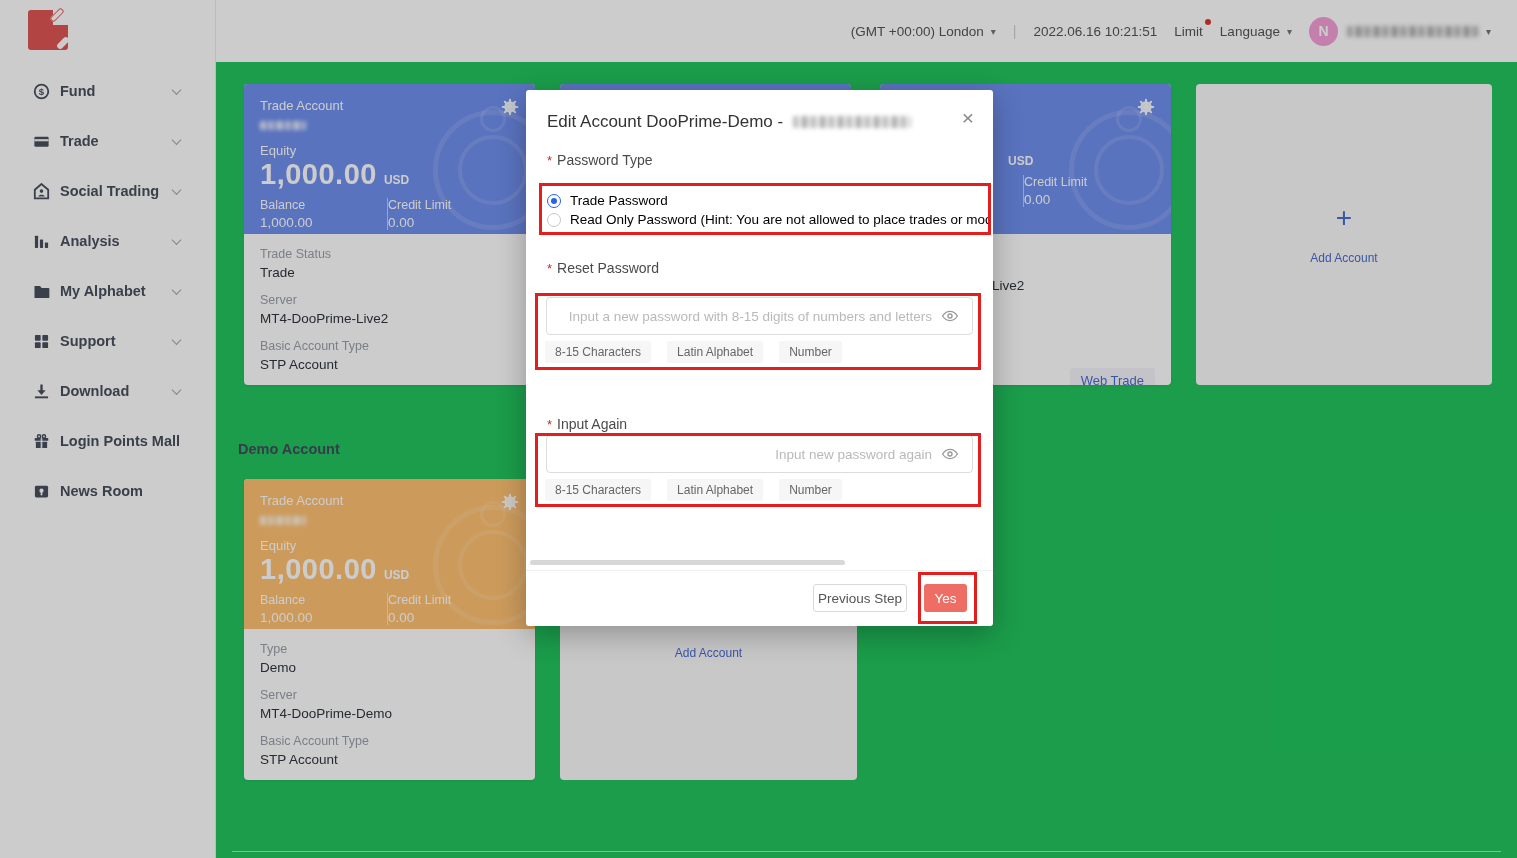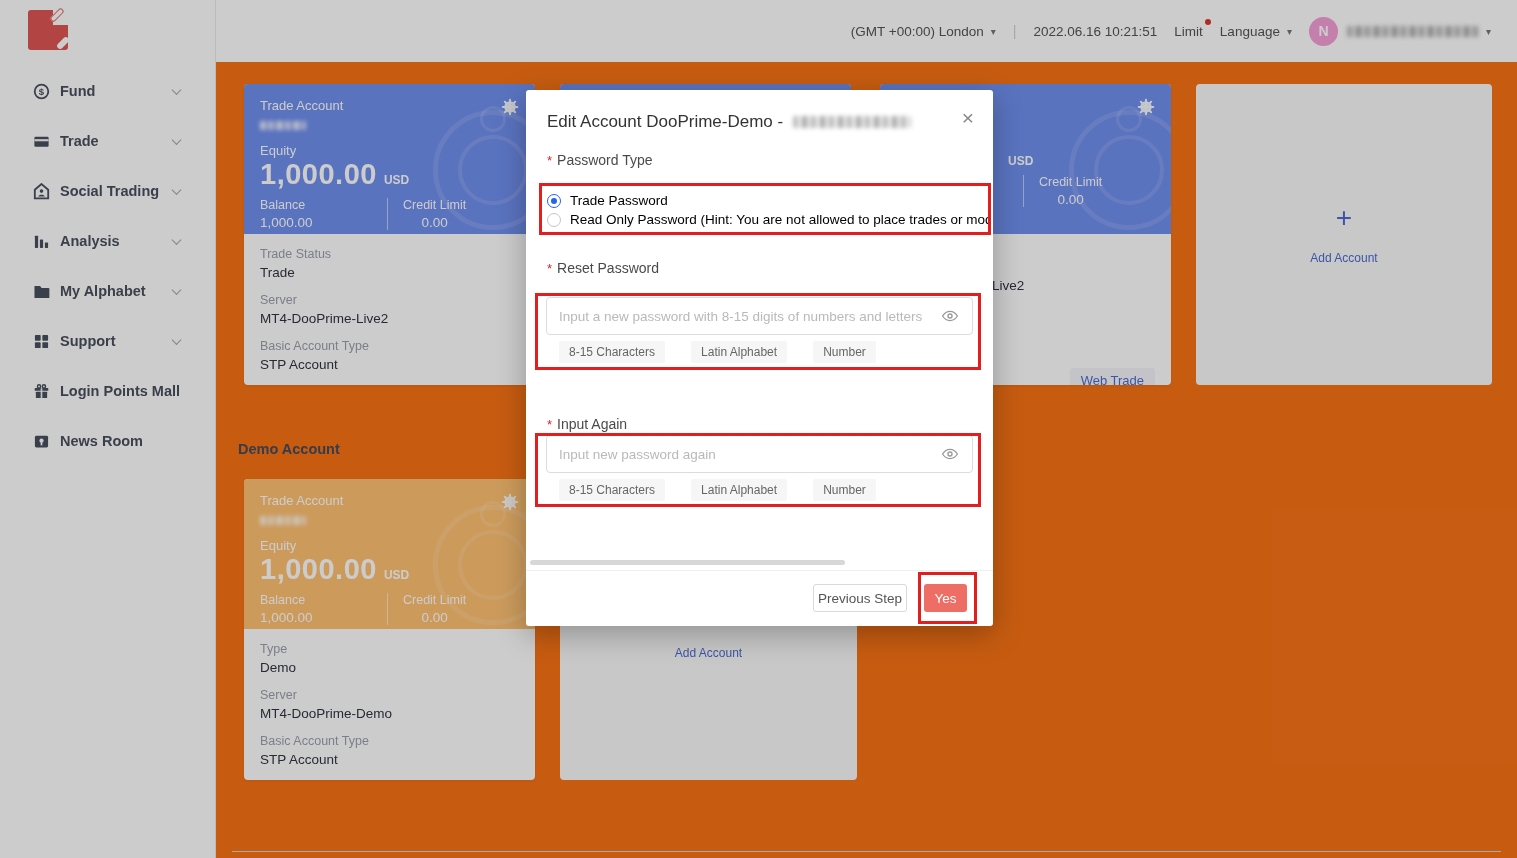--- a/index.html
+++ b/index.html
@@ -27,42 +27,42 @@
   .vdiv { color:#cfcfcf; margin-left:17px; font-size:14px; }
   .notice-wrap { position:relative; }
   .notice-dot { position:absolute; right:-8px; top:-5px; width:6px; height:6px; border-radius:50%; background:#e0342c; }
   .avatar { width:29px; height:29px; border-radius:50%; background:#f79fd8; color:#fff; font-size:14px; font-weight:700; display:flex; align-items:center; justify-content:center; }
   .redact { display:inline-block; border-radius:2px; filter:blur(2px); background:repeating-linear-gradient(90deg,#b3b3b3 0 5px,#e2e2e2 5px 9px,#a6a6a6 9px 14px,#dcdcdc 14px 18px); }
   .redact.onwhite { background:repeating-linear-gradient(90deg,#bdbdbd 0 5px,#ededed 5px 9px,#ababab 9px 14px,#e4e4e4 14px 18px); }
   .redact.light { background:repeating-linear-gradient(90deg,rgba(255,255,255,.85) 0 5px,rgba(255,255,255,.35) 5px 9px,rgba(255,255,255,.75) 9px 13px,rgba(255,255,255,.3) 13px 17px); }
   .uname { width:132px; height:11px; margin-left:9px; }
 
   
-  .content { position:absolute; left:216px; top:62px; width:1301px; height:796px; background:#f97316; z-index:10; }
+  .content { position:absolute; left:216px; top:62px; width:1301px; height:796px; background:#22c55e; z-index:10; }
   .card { position:absolute; width:291px; height:301px; border-radius:4px; overflow:hidden; background:#ffffff; box-shadow:0 1px 3px rgba(0,0,0,.07); }
   .card-head { position:relative; height:150px; padding:14px 16px 10px; color:#fff; overflow:hidden; }
   .card-head.blue { background:#7190ef; }
   .card-head.orange { background:#ffc273; }
   .wm { position:absolute; border:5px solid rgba(255,255,255,.12); border-radius:50%; }
   .wm.big { width:120px; height:120px; right:-18px; top:26px; }
   .wm.mid { width:70px; height:70px; right:7px; top:51px; border-width:4px; }
   .wm.sm { width:26px; height:26px; right:29px; top:22px; border-width:3px; }
   .ch-row1 { display:flex; justify-content:space-between; align-items:flex-start; position:relative; z-index:2; }
   .ch-title { font-size:13px; }
   .gear { width:18px; height:18px; cursor:pointer; opacity:.95; }
   .gear svg { width:18px; height:18px; }
   .acct-blur { width:46px; height:9px; margin-top:5px; }
   .eq-label { font-size:13px; margin-top:9px; position:relative; z-index:2; }
   .eq-row { display:flex; align-items:baseline; position:relative; z-index:2; }
   .eq-val { font-size:29px; font-weight:700; letter-spacing:.5px; }
   .eq-val.ph { width:105px; }
   .eq-cur { font-size:12px; margin-left:7px; font-weight:600; }
   .bc-row { display:flex; margin-top:7px; position:relative; z-index:2; }
   .bc-col { width:127px; }
-  .bc-col.second { border-left:1px solid rgba(255,255,255,.55); padding-left:15px; width:auto;text-align:center; }
+  .bc-col.second { border-left:1px solid rgba(255,255,255,.55); width:auto; }
   .bc-label { font-size:12.5px; }
   .bc-val { font-size:13.5px; margin-top:3px; }
   .card-body { padding:13px 16px 10px; }
   .fgrid { display:flex; flex-wrap:wrap; }
   .fcell { width:143px; margin-bottom:13px; }
   .f-label { font-size:12.5px; color:#9aa0aa; }
   .f-value { font-size:13.5px; color:#303540; margin-top:4px; }
   .act-row { display:flex; align-items:center; justify-content:space-between; margin-top:3px; }
   .acts { display:flex; gap:8px; }
   .act-btn { background:#f5f6fa; border:none; border-radius:3px; color:#4a6bd2; font-size:13px; padding:5px 11px; cursor:pointer; font-family:inherit; }
@@ -81,25 +81,25 @@
   .m-title .redact { width:118px; height:12px; margin-left:10px; }
   .m-close { position:absolute; right:19px; top:17px; font-size:21px; color:#888; cursor:pointer; line-height:21px; }
   .m-label { position:absolute; left:21px; font-size:14px; color:#4a4a4a; }
   .req { color:#e02020; margin-right:5px; font-size:13px; }
   .radio-group { position:absolute; left:21px; top:101px; width:443px; overflow:hidden; }
   .radio-row { display:flex; align-items:center; height:19px; white-space:nowrap; cursor:pointer; }
   .rdot { flex:none; width:14px; height:14px; border-radius:50%; border:1.5px solid #c6c6c6; margin-right:9px; position:relative; background:#fff; }
   .rdot.sel { border-color:#2563eb; }
   .rdot.sel::after { content:""; position:absolute; left:3px; top:3px; width:6px; height:6px; border-radius:50%; background:#2563eb; }
   .radio-row span.rlabel { font-size:13.5px; color:#000000; }
-  .pw-input { position:absolute; left:20px; width:427px; height:38px; border:1px solid #dcdcdc; border-radius:4px; padding:0 40px 0 12px; font-size:13.5px; color:#8b5cf6; font-family:inherit; outline:none; }
+  .pw-input { position:absolute; left:20px; width:427px; height:38px; border:1px solid #dcdcdc; border-radius:4px; padding:0 40px 0 12px; font-size:13.5px; color:#8b5cf6; font-family:inherit; outline:none;text-align:right; }
   .pw-input::placeholder { color:#b9b9b9; }
   .eye { position:absolute; width:18px; height:18px; cursor:pointer; }
   .eye svg { width:18px; height:18px; }
-  .tagrow { position:absolute; left:33px; display:flex; gap:26px; }
+  .tagrow { position:absolute; left:19px; display:flex; gap:16px; }
   .tag { background:#f6f6f6; border-radius:2px; color:#666; font-size:12px; padding:4px 10px; }
   .hscroll { position:absolute; left:4px; top:470px; width:315px; height:5px; border-radius:3px; background:#d7d7d7; cursor:pointer; }
   .m-footer { position:absolute; left:0; top:480px; width:467px; height:56px; border-top:1px solid #efefef; }
   .btn-prev { position:absolute; left:287px; top:13px; width:94px; height:28px; background:#fff; border:1px solid #d9d9d9; border-radius:3px; color:#555; font-size:13.5px; cursor:pointer; font-family:inherit; }
   .btn-yes { position:absolute; left:398px; top:13px; width:43px; height:28px; background:#ee6e65; border:none; border-radius:3px; color:#fff; font-size:13.5px; cursor:pointer; font-family:inherit; }
 
   
   .anno { position:absolute; border:3px solid #e31e1e; z-index:60; pointer-events:none; }
   .anno.a1 { left:539px; top:183px; width:452px; height:52px; }
   .anno.a2 { left:535px; top:293px; width:446px; height:77px; }
@@ -172,20 +172,30 @@
       <div class="nav-item">
         <span class="nicon">
             <svg viewBox="0 0 16 16">
               <rect x="1.8" y="1.8" width="5.4" height="5.4" rx=".8"></rect>
               <rect x="8.8" y="1.8" width="5.4" height="5.4" rx=".8"></rect>
               <rect x="1.8" y="8.8" width="5.4" height="5.4" rx=".8"></rect>
               <rect x="8.8" y="8.8" width="5.4" height="5.4" rx=".8"></rect>
             </svg>
           </span>
         <span>Support</span>
+        <span class="chev"></span>
+      </div>
+      <div class="nav-item">
+        <span class="nicon">
+            <svg viewBox="0 0 16 16">
+              <path d="M6.9 1.5h2.2v5.4h2.8L8 11.2 4.1 6.9h2.8z"></path>
+              <path d="M1.8 12.6h12.4v1.8H1.8z"></path>
+            </svg>
+          </span>
+        <span>Download</span>
         <span class="chev"></span>
       </div>
       <div class="nav-item">
         <span class="nicon">
             <svg viewBox="0 0 16 16">
               <rect x="1.6" y="4.8" width="12.8" height="2.6" rx=".5"></rect>
               <rect x="2.7" y="8.2" width="10.6" height="6" rx=".5"></rect>
               <rect x="7.2" y="4.8" width="1.6" height="9.4" fill="#fff" opacity=".9"></rect>
               <circle cx="5.7" cy="3.2" r="1.5" fill="none" stroke="currentColor" stroke-width="1.4"></circle>
               <circle cx="10.3" cy="3.2" r="1.5" fill="none" stroke="currentColor" stroke-width="1.4"></circle>

